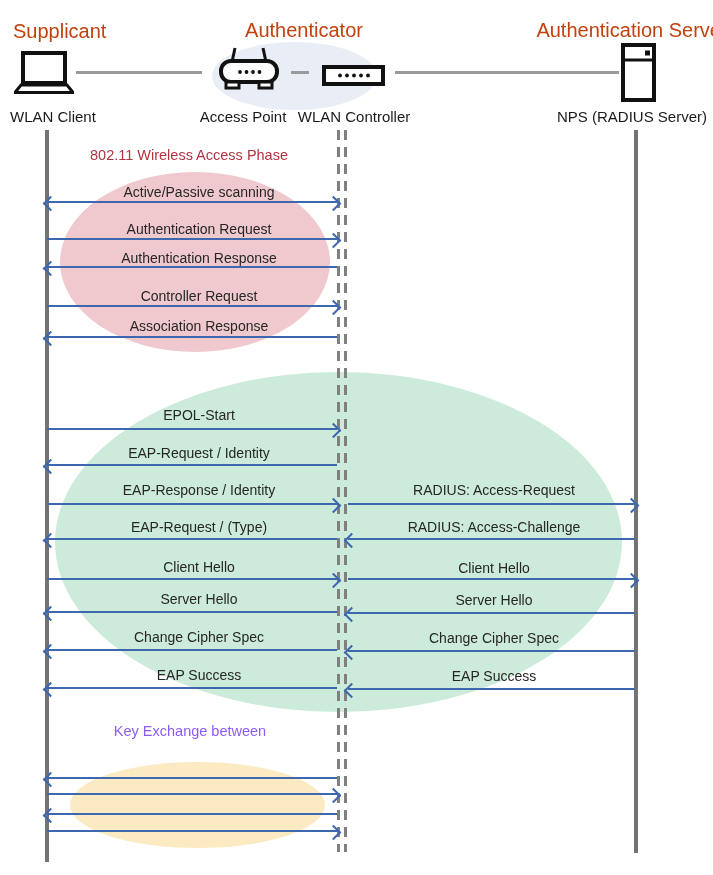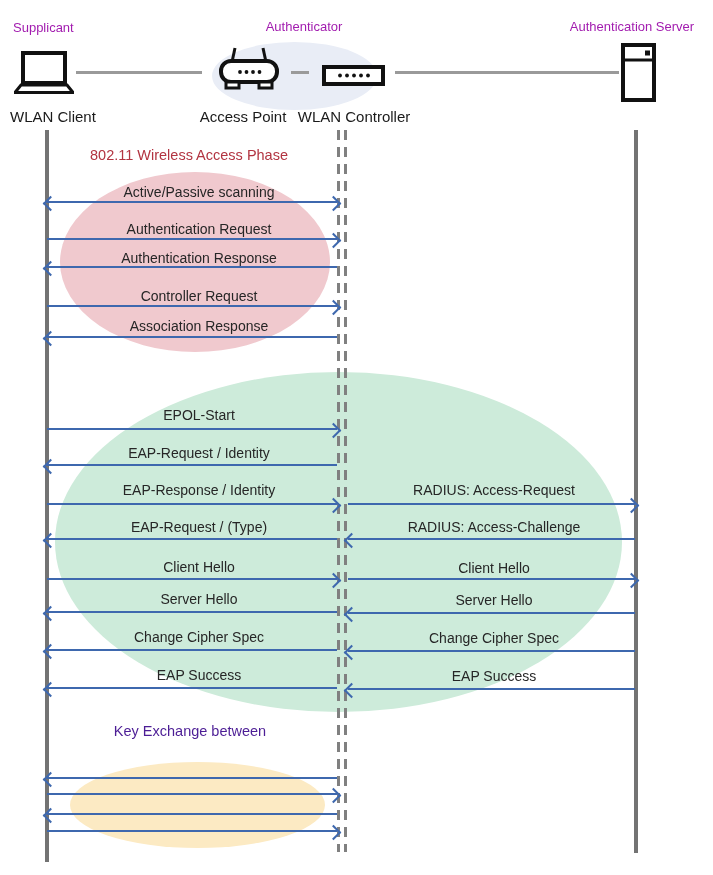--- a/index.html
+++ b/index.html
@@ -2,21 +2,21 @@
 <html><head>
 <meta charset="utf-8">
 <style>
   html,body{margin:0;padding:0;background:#fff;}
   .stage{
     position:relative;width:713px;height:875px;background:#fff;overflow:hidden;
     font-family:"Liberation Sans", sans-serif;color:#262626;
   }
   .abs{position:absolute;}
   .lbl{position:absolute;white-space:nowrap;font-size:14px;transform:translateX(-50%);text-align:center;}
-  .role{font-size:13px;color:#a21caf;}
+  .role{font-size:20px;color:#c2410c;}
   .devlbl{font-size:15px;color:#1a1a1a;}
   .ellipse{position:absolute;border-radius:50%;z-index:1;}
   .lifeline{position:absolute;z-index:2;}
   .solidline{background:#737373;width:4px;}
   .dashline{width:3px;background:repeating-linear-gradient(to bottom,#808080 0 10px,transparent 10px 17px);}
   .hconn{position:absolute;height:3px;background:#9a9a9a;z-index:2;top:71px;}
   .arrow{position:absolute;height:2px;background:#3E68AE;z-index:3;}
   .ah{position:absolute;width:9px;height:9px;top:-3.5px;}
   .ah.l{left:-2px;border-top:2px solid #3E68AE;border-left:2px solid #3E68AE;transform:rotate(-45deg);}
   .ah.r{right:-2px;border-top:2px solid #3E68AE;border-right:2px solid #3E68AE;transform:rotate(45deg);}
@@ -75,28 +75,29 @@
     <svg width="36" height="59" viewBox="0 0 36 59">
       <rect x="2" y="2" width="31" height="55" fill="#fff" stroke="#111" stroke-width="4"></rect>
       <line x1="2" y1="17" x2="33" y2="17" stroke="#111" stroke-width="3"></line>
       <rect x="24" y="7.5" width="5" height="5" fill="#111"></rect>
     </svg>
   </div>
 
   <div class="abs devlbl" style="left:10px;top:108px;">WLAN Client</div>
   <div class="lbl devlbl" style="left:243px;top:108px;">Access Point</div>
   <div class="lbl devlbl" style="left:354px;top:108px;">WLAN Controller</div>
+  <div class="lbl devlbl" style="left:632px;top:108px;">NPS (RADIUS Server)</div>
 
   <div class="lifeline solidline" style="left:45px;top:130px;height:732px;"></div>
   <div class="lifeline dashline" style="left:337px;top:130px;height:722px;"></div>
   <div class="lifeline dashline" style="left:344px;top:130px;height:722px;"></div>
   <div class="lifeline solidline" style="left:634px;top:130px;height:723px;"></div>
 
   <div class="ptitle" style="left:189px;top:147px;color:#B23441;">802.11 Wireless Access Phase</div>
-  <div class="ptitle" style="left:190px;top:722px;color:#4c1d95;line-height:19px;">
+  <div class="ptitle" style="left:190px;top:722px;color:#8b5cf6;line-height:19px;">
     <span>Key Exchange between</span><br>
   </div>
 
   <div class="lbl msg" style="left:199px;top:184px;">Active/Passive scanning</div>
   <div class="arrow" style="left:47px;top:201px;width:290px;">
       <span class="ah l"></span>
       <span class="ah r"></span>
     </div>
 
   <div class="lbl msg" style="left:199px;top:221px;">Authentication Request</div>

